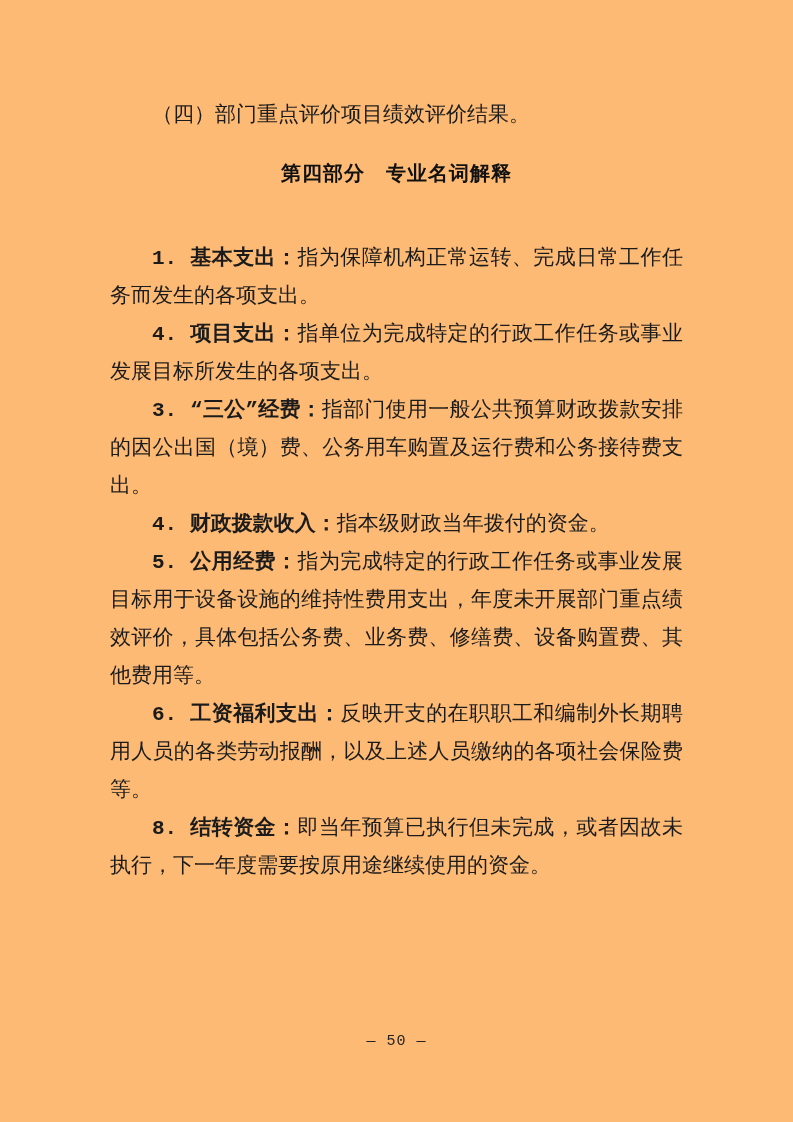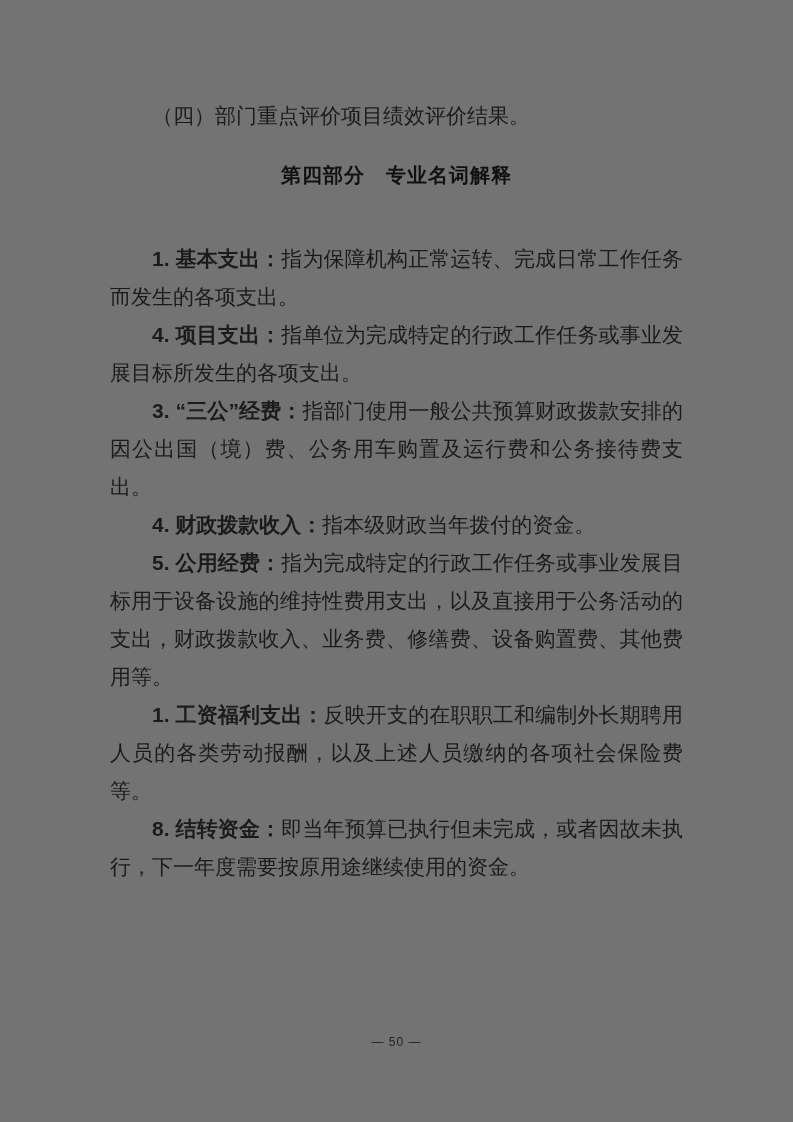--- a/index.html
+++ b/index.html
@@ -5,23 +5,23 @@
   html, body {
     margin: 0;
     padding: 0;
     background: #ffffff;
   }
   .page {
     position: relative;
     width: 793px;
     height: 1122px;
     margin: 0 auto;
-    background: #737373;
+    background: #fdba74;
     outline: 1px solid #ececec;
-    font-family: Liberation Sans, sans-serif;
+    font-family: Liberation Mono, monospace;
     color: #1b1b1b;
     overflow: hidden;
   }
   .content {
     position: absolute;
     top: 96px;
     left: 110px;
     width: 573px;
   }
   .para {
@@ -54,21 +54,21 @@
   }
   .term {
     font-weight: bold;
   }
   .page-number {
     position: absolute;
     top: 1032px;
     left: 0;
     width: 100%;
     text-align: center;
-    font-size: 12px;
+    font-size: 15px;
     line-height: 20px;
     letter-spacing: 1px;
     color: #222222;
   }
 </style>
 </head>
 <body>
 
 <div class="page">
   <div class="content">
@@ -82,23 +82,23 @@
     <div class="definitions">
 
       <p class="para"><span class="term">1. 基本支出：</span><span>指为保障机构正常运转、完成日常工作任务而发生的各项支出。</span></p>
 
       <p class="para"><span class="term">4. 项目支出：</span><span>指单位为完成特定的行政工作任务或事业发展目标所发生的各项支出。</span></p>
 
       <p class="para"><span class="term">3. “三公”经费：</span><span>指部门使用一般公共预算财政拨款安排的因公出国（境）费、公务用车购置及运行费和公务接待费支出。</span></p>
 
       <p class="para"><span class="term">4. 财政拨款收入：</span><span>指本级财政当年拨付的资金。</span></p>
 
-      <p class="para"><span class="term">5. 公用经费：</span><span>指为完成特定的行政工作任务或事业发展目标用于设备设施的维持性费用支出，以及直接用于公务活动的支出，财政拨款收入、业务费、修缮费、设备购置费、其他费用等。</span></p>
+      <p class="para"><span class="term">5. 公用经费：</span><span>指为完成特定的行政工作任务或事业发展目标用于设备设施的维持性费用支出，年度未开展部门重点绩效评价，具体包括公务费、业务费、修缮费、设备购置费、其他费用等。</span></p>
 
-      <p class="para"><span class="term">1. 工资福利支出：</span><span>反映开支的在职职工和编制外长期聘用人员的各类劳动报酬，以及上述人员缴纳的各项社会保险费等。</span></p>
+      <p class="para"><span class="term">6. 工资福利支出：</span><span>反映开支的在职职工和编制外长期聘用人员的各类劳动报酬，以及上述人员缴纳的各项社会保险费等。</span></p>
 
       <p class="para"><span class="term">8. 结转资金：</span><span>即当年预算已执行但未完成，或者因故未执行，下一年度需要按原用途继续使用的资金。</span></p>
 
 
     </div>
   </div>
 
   <div class="page-number">— 50 —</div>
 </div>
 

